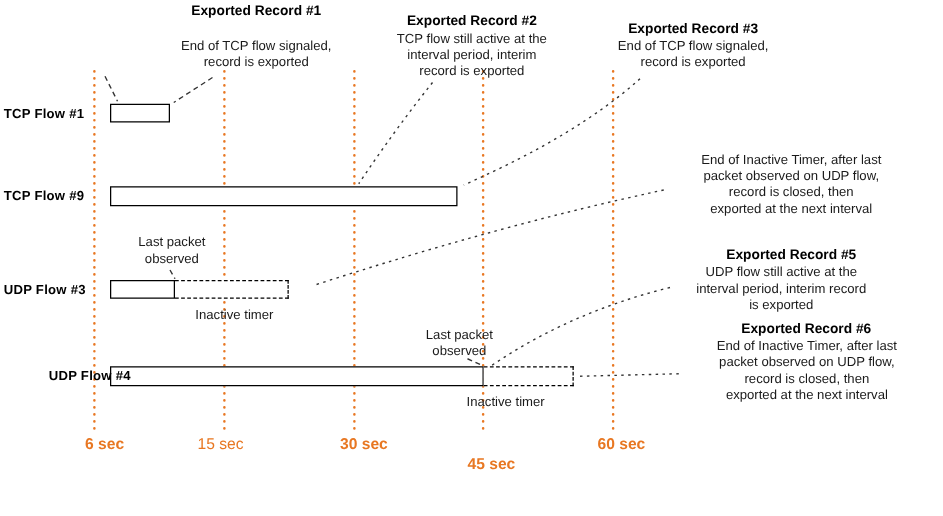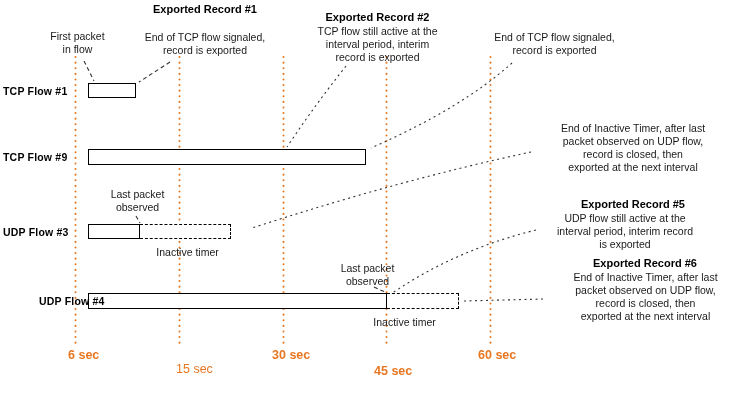--- a/index.html
+++ b/index.html
@@ -52,32 +52,31 @@
     <path d="M 543 299 L 464 301" stroke="#333" stroke-width="1.1" fill="none" stroke-dasharray="2 3.5"></path>
     <path d="M 136 216 L 140 223" stroke="#333" stroke-width="1.1" fill="none" stroke-dasharray="4 3"></path>
     <path d="M 374 287 L 385 292" stroke="#333" stroke-width="1.1" fill="none" stroke-dasharray="4 3"></path>
   </svg>
 
   <div class="flow-label" style="top:85px;">TCP Flow #1</div>
   <div class="flow-label" style="top:151px;">TCP Flow #9</div>
   <div class="flow-label" style="top:226px;">UDP Flow #3</div>
   <div class="flow-label" style="top:295px;padding-left:36px;">UDP Flow #4</div>
 
-  <div class="ann ann-body" style="left:35px;  top:30px; width:85px;">First packet
-in flow</div>
 
   <div class="ann ann-title" style="left:130px; top:3px; width:150px;">Exported Record #1</div>
   <div class="ann ann-body" style="left:125px; top:31px; width:160px;">End of TCP flow signaled,
 record is exported</div>
 
   <div class="ann ann-title" style="left:305px; top:11px; width:145px;">Exported Record #2</div>
   <div class="ann ann-body" style="left:300px; top:25px; width:155px;">TCP flow still active at the
 interval period, interim
 record is exported</div>
 
+  <div class="ann ann-title" style="left:482px; top:17px; width:145px;">Exported Record #3</div>
   <div class="ann ann-body" style="left:477px; top:31px; width:155px;">End of TCP flow signaled,
 record is exported</div>
 
   <div class="ann ann-body" style="left:528px; top:122px; width:210px;">End of Inactive Timer, after last
 packet observed on UDP flow,
 record is closed, then
 exported at the next interval</div>
 
   <div class="ann ann-title" style="left:558px; top:198px; width:150px;">Exported Record #5</div>
   <div class="ann ann-body" style="left:525px; top:212px; width:200px;">UDP flow still active at the
@@ -91,19 +90,19 @@
 exported at the next interval</div>
 
   <div class="ann ann-body" style="left:100px; top:188px; width:75px;">Last packet
 observed</div>
   <div class="ann ann-body" style="left:145px; top:246px; width:85px;">Inactive timer</div>
   <div class="ann ann-body" style="left:330px; top:262px; width:75px;">Last packet
 observed</div>
   <div class="ann ann-body" style="left:362px; top:316px; width:85px;">Inactive timer</div>
 
   <span class="tick strong" style="left:68px;  top:348px;">6 sec</span>
-  <span class="tick" style="left:176px; top:348px;margin-top:14px;">15 sec</span>
+  <span class="tick" style="left:158px; top:348px;">15 sec</span>
   <span class="tick strong" style="left:272px; top:348px;">30 sec</span>
   <span class="tick" style="left:374px; top:364px;font-weight:bold;">45 sec</span>
   <span class="tick strong" style="left:478px; top:348px;">60 sec</span>
 
 
 </div>
 
 </body></html>

